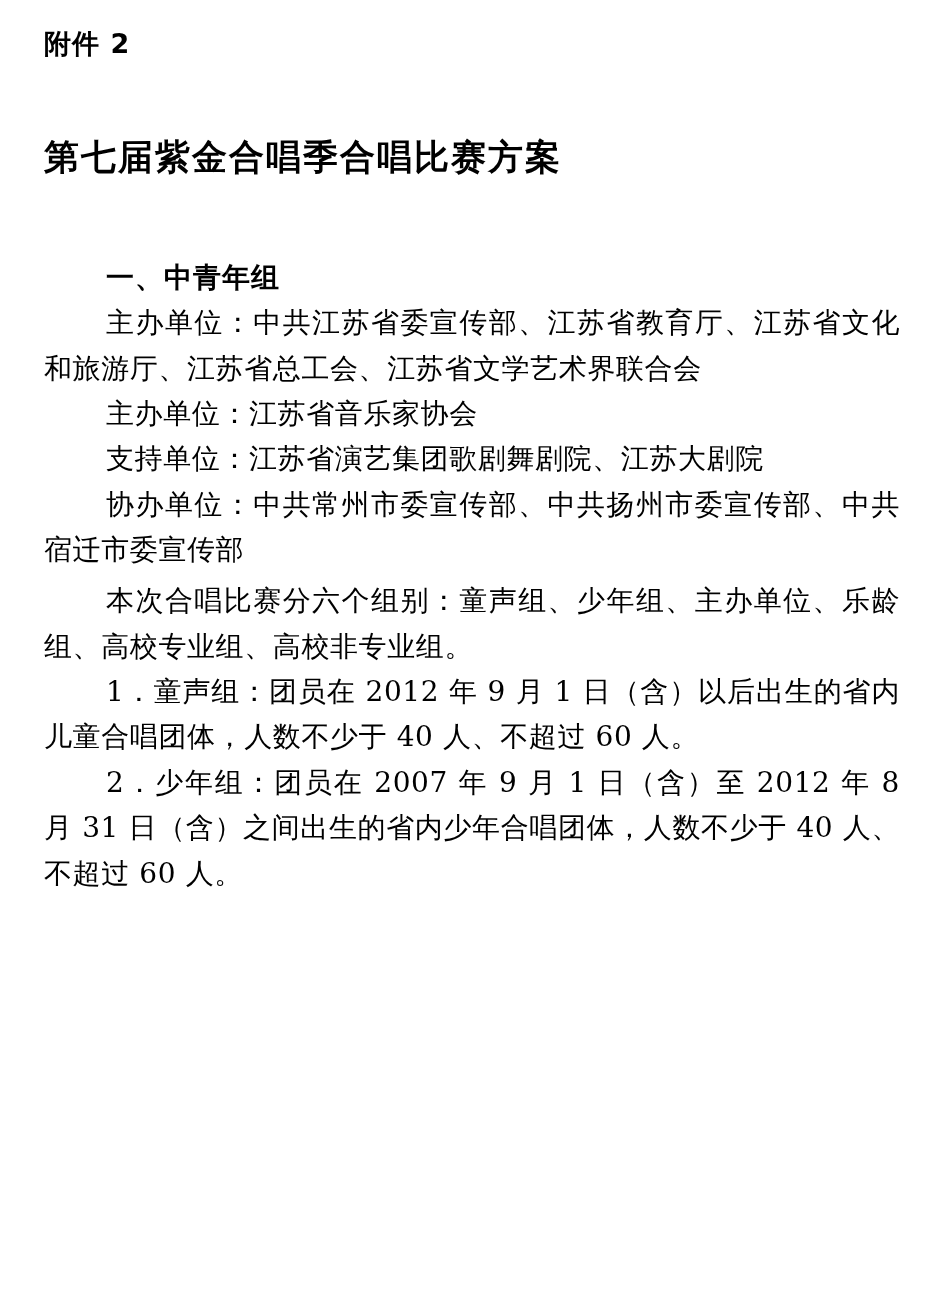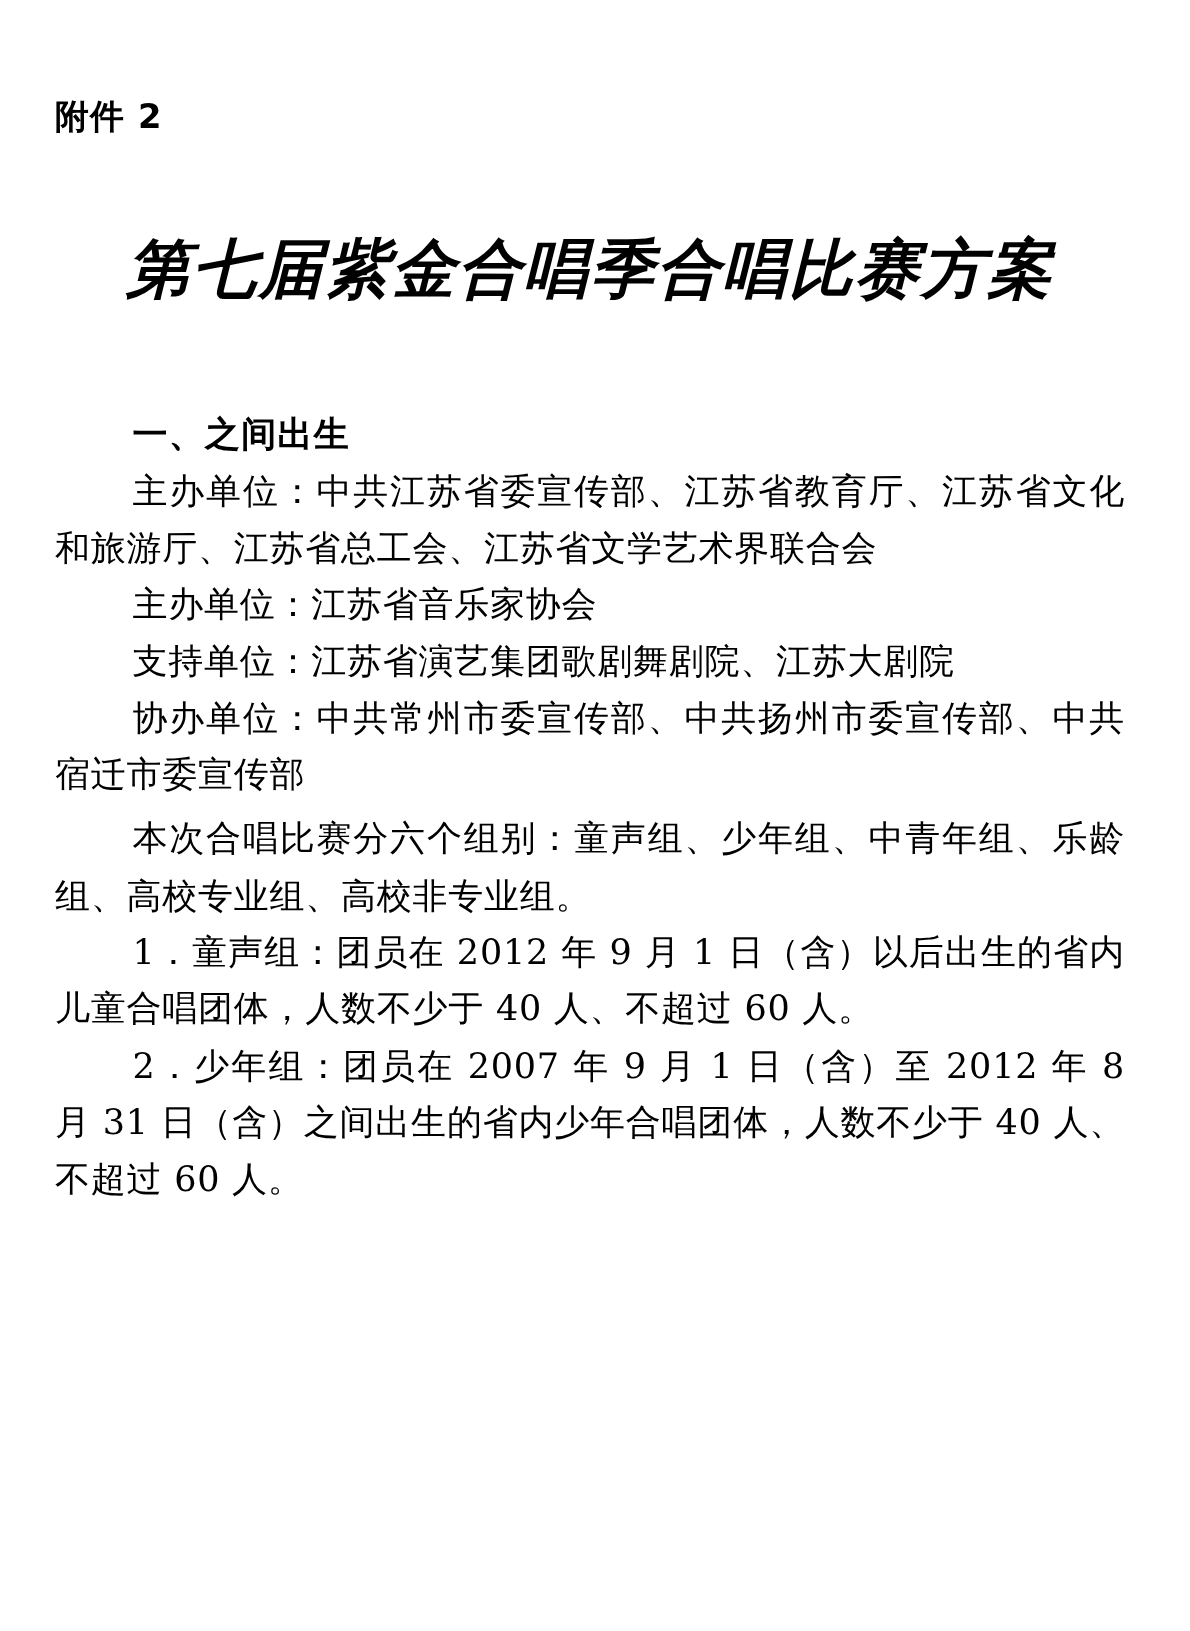--- a/index.html
+++ b/index.html
@@ -12,40 +12,38 @@
     height: 1305px;
     font-family: "DejaVu Serif", "Liberation Serif", serif;
     color: #000000;
     overflow: hidden;
   }
   .page {
     position: relative;
     width: 952px;
     height: 1305px;
     box-sizing: border-box;
-    padding: 76px 52px 0 44px;
+    padding: 26px 52px 0 44px;
     border-radius: 20px;
   }
   .attachment-label {
     font-family: "DejaVu Sans", "Liberation Sans", sans-serif;
     font-weight: bold;
     font-size: 27px;
     letter-spacing: 1px;
     margin: 0 0 0 0;
     line-height: 1.3;
   }
   .doc-title {
-    text-align: center;
     font-family: "DejaVu Serif", "Liberation Serif", serif;
     font-weight: bold;
-    font-size: 51px;
+    font-size: 35px;
     letter-spacing: 2px;
     margin: 74px 0 0 0;
     line-height: 1.25;
-    font-style: italic;
   }
   .section-heading {
     font-family: "DejaVu Sans", "Liberation Sans", sans-serif;
     font-weight: bold;
     font-size: 28px;
     letter-spacing: 1px;
     margin: 0;
     padding: 0 0 0 62px;
     line-height: 1.62;
   }
@@ -67,26 +65,26 @@
 </head>
 <body>
 
 <div class="page">
 
   <div class="attachment-label">附件 2</div>
 
   <h1 class="doc-title">第七届紫金合唱季合唱比赛方案</h1>
 
   <div class="body-block">
-    <h2 class="section-heading heading-1">一、之间出生</h2>
+    <h2 class="section-heading heading-1">一、中青年组</h2>
     <p class="para">主办单位：中共江苏省委宣传部、江苏省教育厅、江苏省文化和旅游厅、江苏省总工会、江苏省文学艺术界联合会</p>
     <p class="para">主办单位：江苏省音乐家协会</p>
     <p class="para">支持单位：江苏省演艺集团歌剧舞剧院、江苏大剧院</p>
     <p class="para">协办单位：中共常州市委宣传部、中共扬州市委宣传部、中共宿迁市委宣传部</p>
   </div>
 
   <div class="body-block">
-    <p class="para">本次合唱比赛分六个组别：童声组、少年组、中青年组、乐龄组、高校专业组、高校非专业组。</p>
+    <p class="para">本次合唱比赛分六个组别：童声组、少年组、主办单位、乐龄组、高校专业组、高校非专业组。</p>
     <p class="para">1．童声组：团员在 2012 年 9 月 1 日（含）以后出生的省内儿童合唱团体，人数不少于 40 人、不超过 60 人。</p>
     <p class="para">2．少年组：团员在 2007 年 9 月 1 日（含）至 2012 年 8 月 31 日（含）之间出生的省内少年合唱团体，人数不少于 40 人、不超过 60 人。</p>
   </div>
 
 </div>
 
 </body></html>

